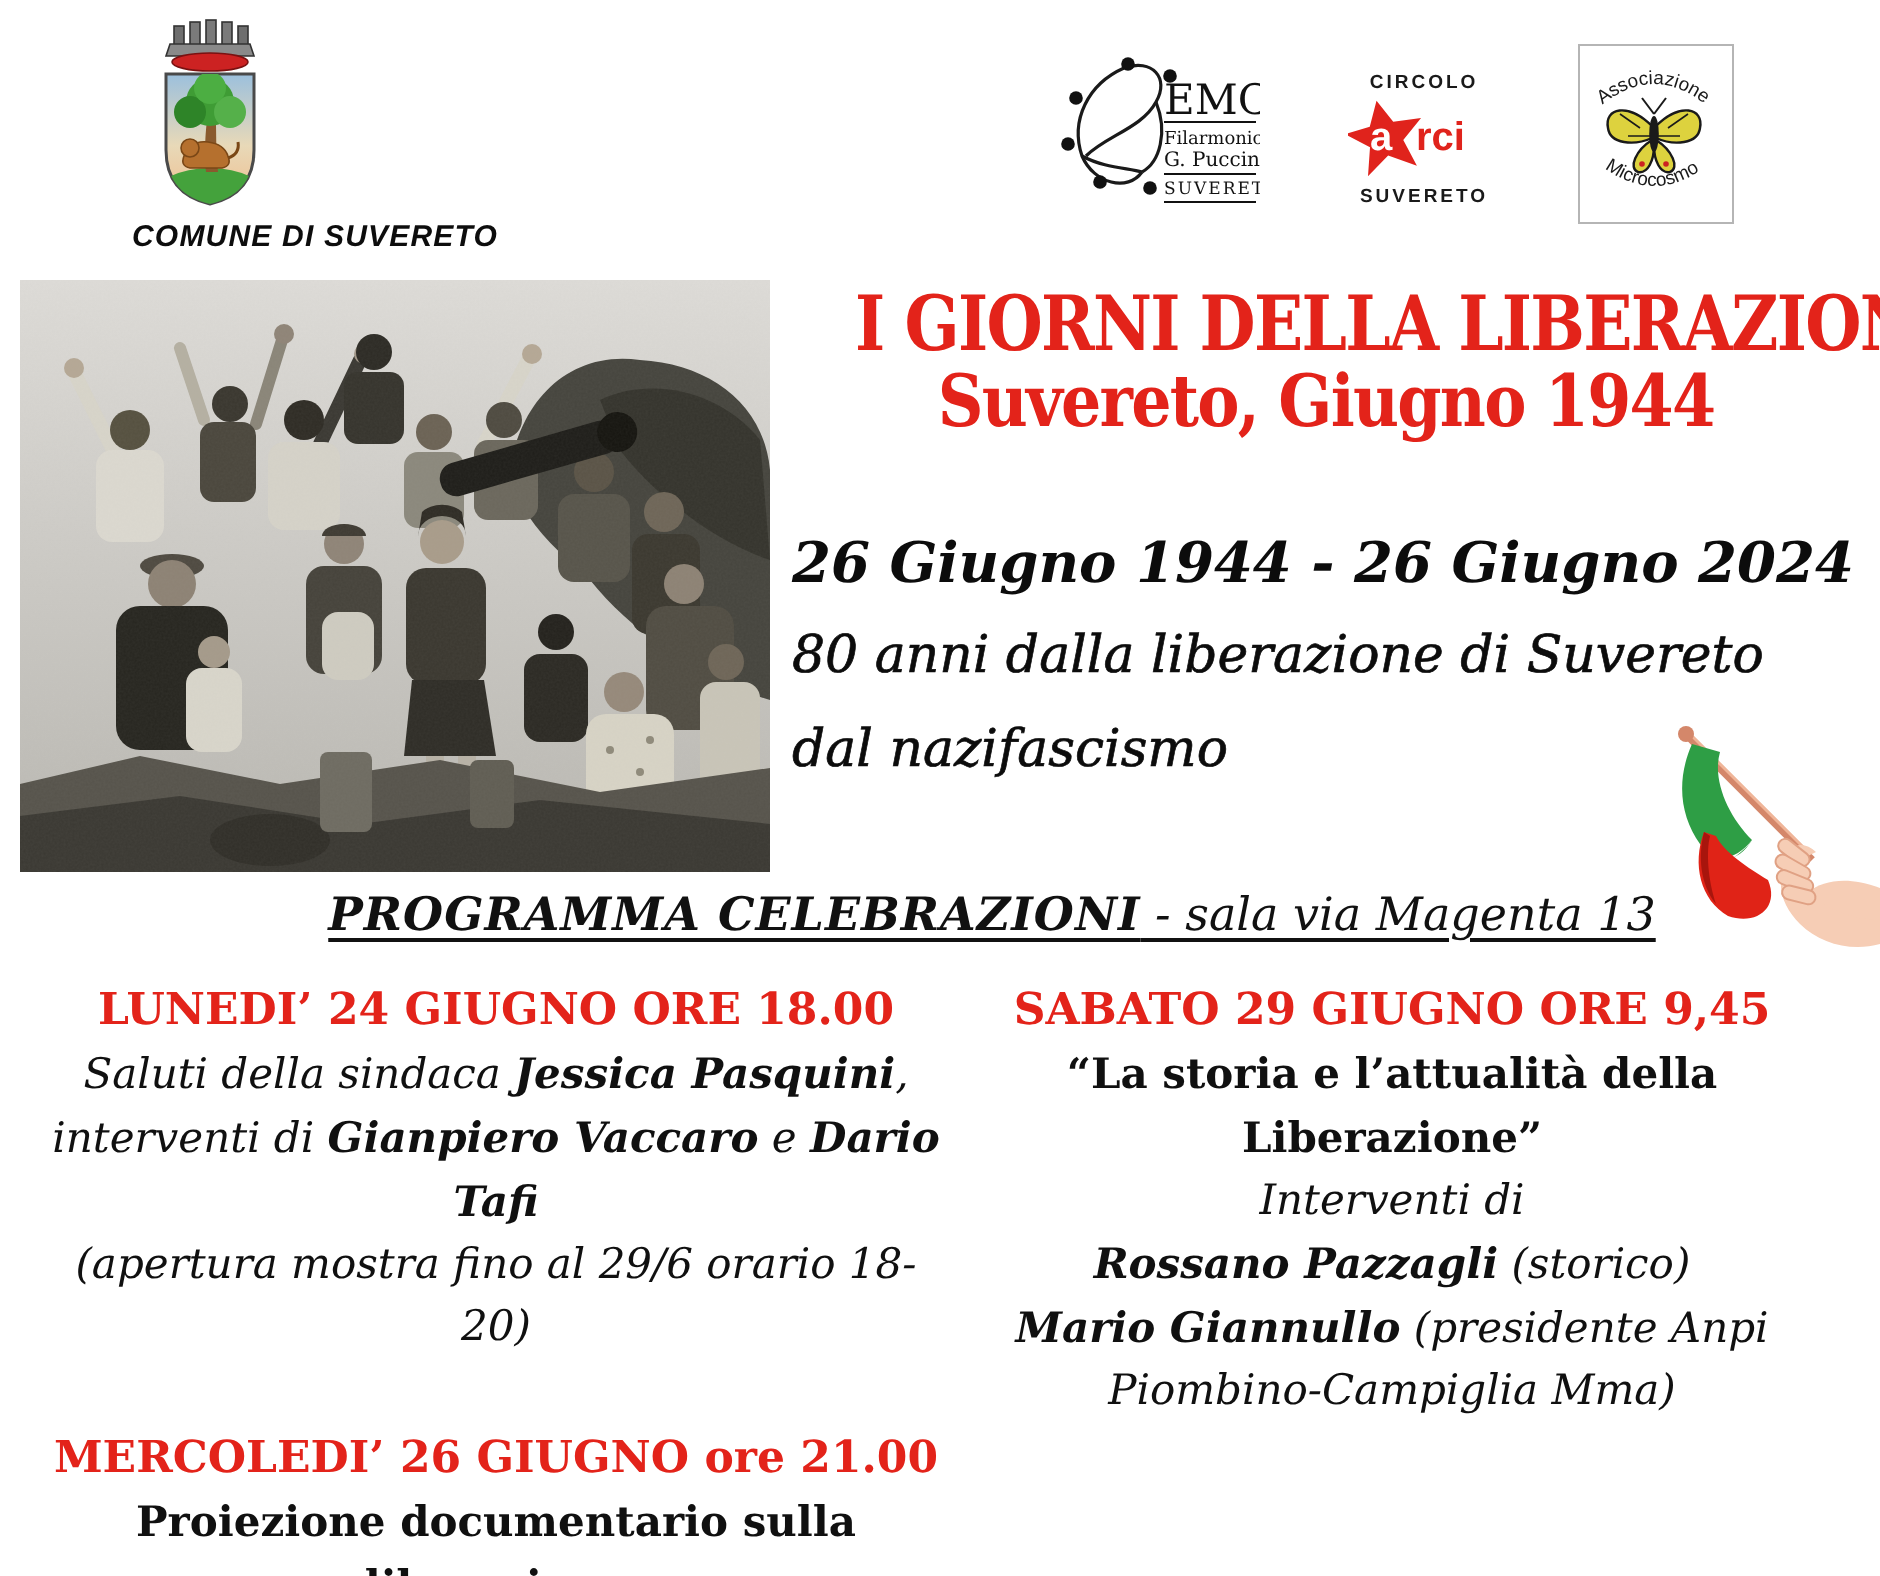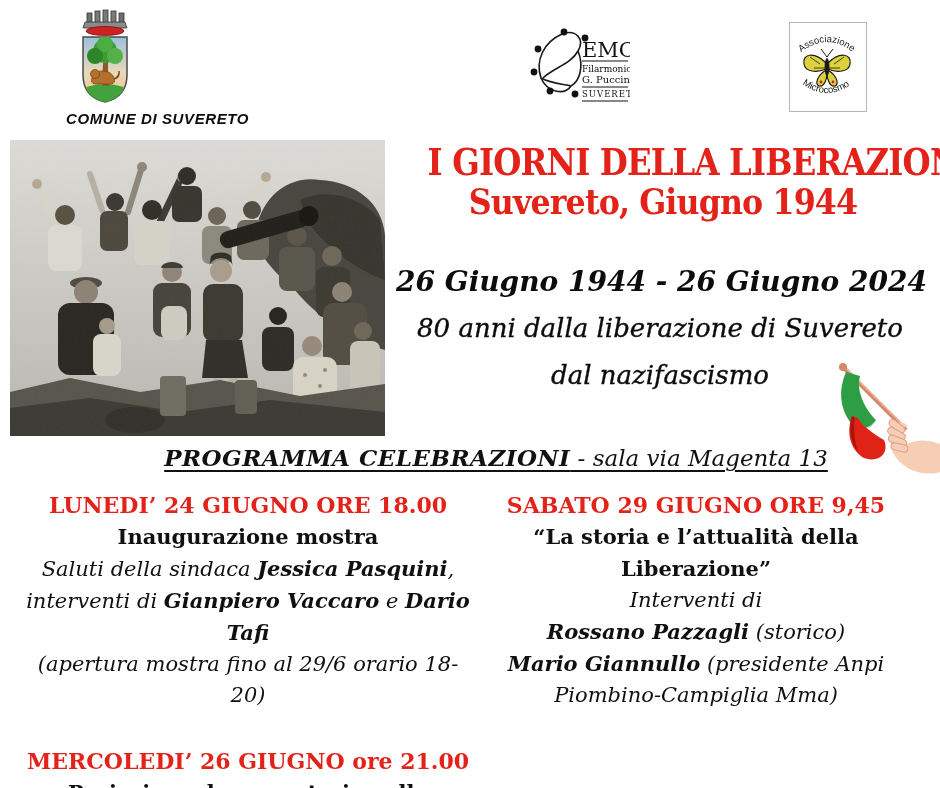--- a/index.html
+++ b/index.html
@@ -22,21 +22,21 @@
   
   .photo{left:10px;top:140px;width:375px;height:296px;}
 
   
   .title-block{left:386px;top:141px;width:554px;text-align:center;color:#e3231a;}
   .title-line1{font-size:38px;font-weight:bold;line-height:41px;white-space:nowrap;
     transform:scaleX(.85);transform-origin:50% 50%;letter-spacing:-1px;}
   .title-line2{font-size:36px;font-weight:bold;line-height:38px;white-space:nowrap;
     transform:scaleX(.88);transform-origin:50% 50%;letter-spacing:-1px;}
 
-  .subtitle-block{left:396px;top:258px;width:528px;text-align:center;color:#0c0c0c;}
+  .subtitle-block{left:396px;top:258px;width:528px;text-align:left;color:#0c0c0c;}
   .subtitle-line1{font-size:28px;font-weight:bold;font-style:italic;line-height:47px;white-space:nowrap;}
   .subtitle-line{font-size:26px;font-style:italic;line-height:47px;white-space:nowrap;
     -webkit-text-stroke:.35px #0c0c0c;}
 
   
   .programma{left:0;top:444px;width:100%;text-align:center;transform:translateX(26px);font-size:23px;}
   .programma-inner{text-decoration:underline;text-underline-offset:4px;text-decoration-thickness:2px;margin-top:20px;}
   .programma-main{font-weight:bold;font-style:italic;letter-spacing:.5px;}
   .programma-suffix{font-style:italic;}
 
@@ -110,20 +110,29 @@
     </g>
     <text x="52" y="31" font-family="DejaVu Serif, serif" font-size="21" fill="#111">EMC</text>
     <line x1="52" y1="35" x2="98" y2="35" stroke="#111" stroke-width="1"></line>
     <text x="52" y="46" font-family="DejaVu Serif, serif" font-size="9" fill="#111">Filarmonica</text>
     <text x="52" y="57" font-family="DejaVu Serif, serif" font-size="10" fill="#111">G. Puccini</text>
     <line x1="52" y1="61" x2="98" y2="61" stroke="#111" stroke-width="1"></line>
     <text x="52" y="71" font-family="DejaVu Serif, serif" font-size="8.5" letter-spacing="1" fill="#111">SUVERETO</text>
     <line x1="52" y1="75" x2="98" y2="75" stroke="#111" stroke-width="1"></line>
   </svg>
 
+  <div class="abs arci">
+    <div class="arci-top">CIRCOLO</div>
+    <svg width="76" height="40" viewBox="0 0 76 40">
+      <polygon points="18,2 24,14 38,15 27,24 31,38 18,30 6,38 10,24 -1,15 12,14" fill="#e0231c" transform="rotate(-12 18 20)"></polygon>
+      <text x="11" y="27" font-family="Liberation Sans, sans-serif" font-weight="bold" font-size="20" fill="#ffffff">a</text>
+      <text x="34" y="27" font-family="Liberation Sans, sans-serif" font-weight="bold" font-size="20" fill="#e0231c">rci</text>
+    </svg>
+    <div class="arci-bottom">SUVERETO</div>
+  </div>
 
   <div class="abs micro">
     <svg width="74" height="86" viewBox="0 0 74 86">
       <defs>
         <path id="arcTop" d="M8,32 Q37,6 66,32"></path>
         <path id="arcBot" d="M6,56 Q37,84 68,56"></path>
       </defs>
       <text font-family="Liberation Sans, sans-serif" font-size="9.5" fill="#1a1a1a">
         <textPath href="#arcTop" startOffset="4">Associazione</textPath>
       </text>
@@ -265,21 +274,20 @@
 
   <div class="abs programma">
     <span class="programma-inner">
       <span class="programma-main">PROGRAMMA CELEBRAZIONI</span><span class="programma-suffix"> - sala via Magenta 13</span>
     </span>
   </div>
 
   <div class="abs col col-left">
       <div class="event">
         <div class="event-heading">LUNEDI’ 24 GIUGNO ORE 18.00</div>
-        <div class="event-line"><span class="seg-b">Inaugurazione mostra</span></div>
         <div class="event-line"><span class="seg-i">Saluti della sindaca </span><span class="seg-bi">Jessica Pasquini</span><span class="seg-i">,</span></div>
         <div class="event-line"><span class="seg-i">interventi di </span><span class="seg-bi">Gianpiero Vaccaro</span><span class="seg-i"> e </span><span class="seg-bi">Dario Tafi</span></div>
         <div class="event-line"><span class="seg-i">(apertura mostra fino al 29/6 orario 18-20)</span></div>
       </div>
       <div class="event">
         <div class="event-heading">MERCOLEDI’ 26 GIUGNO ore 21.00</div>
         <div class="event-line"><span class="seg-b">Proiezione documentario sulla liberazione</span></div>
       </div>
     </div>
   <div class="abs col col-right">

